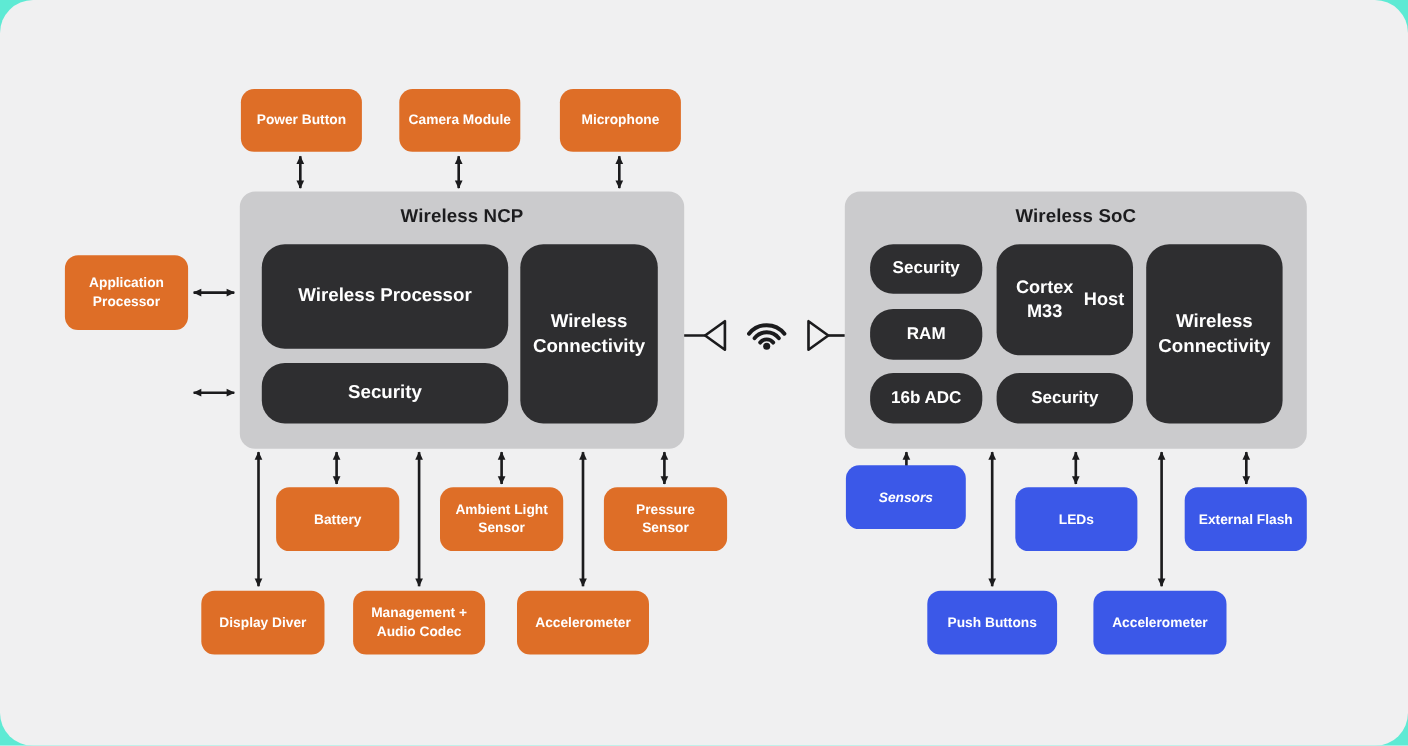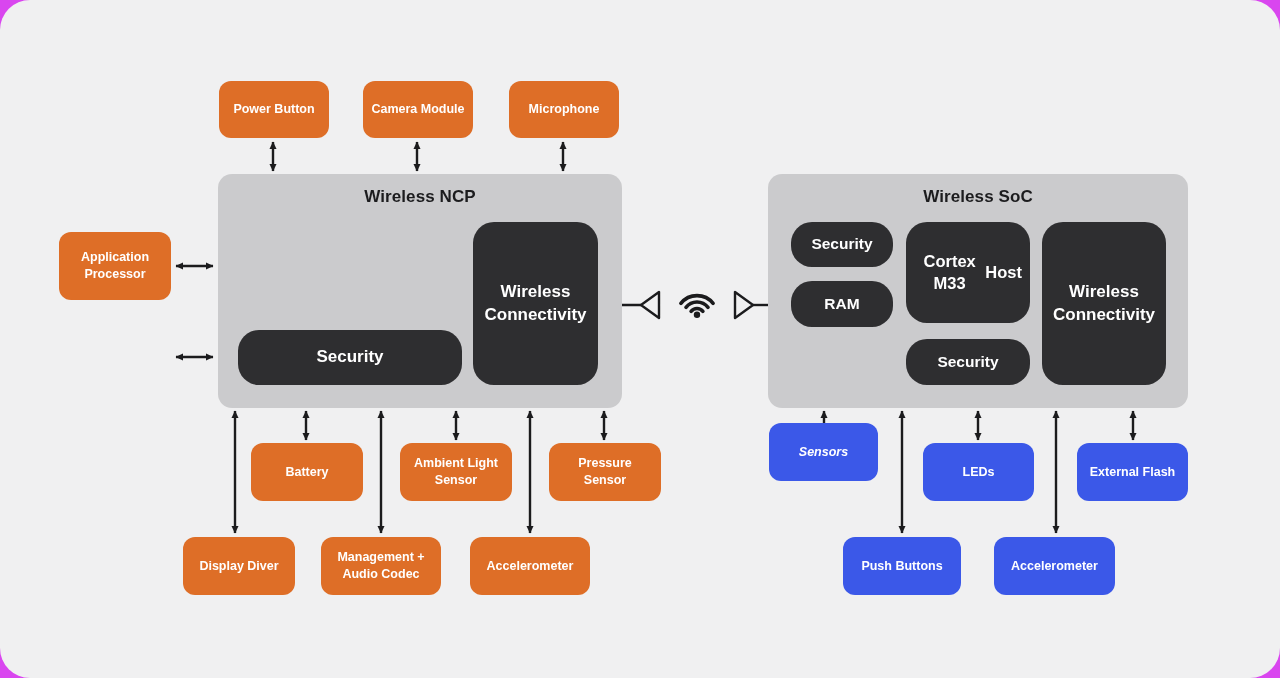--- a/index.html
+++ b/index.html
@@ -2,21 +2,21 @@
 <html style="--canvas-bg: #F0F0F1; --panel-bg: #CBCBCD; --block-dark: #2E2E30; --orange: #DE6E27; --blue: #3B58E8; --line: #1B1B1D; --title-text: #1C1C1E; --box-text: #FFFFFF;"><head>
 <meta charset="utf-8">
 <style>
   :root{
     --canvas-bg:#F0F0F1; --panel-bg:#CBCBCD; --block-dark:#2E2E30;
     --orange:#DE6E27; --blue:#3B58E8; --line:#1B1B1D;
     --title-text:#1C1C1E; --box-text:#FFFFFF;
   }
   html,body{margin:0;padding:0;background:#FFFFFF;}
   body{font-family:"Liberation Sans","DejaVu Sans",sans-serif;}
-  .stage{position:relative;width:1280px;height:678px;background:#d946ef;overflow:hidden;}
+  .stage{position:relative;width:1280px;height:678px;background:#5eead4;overflow:hidden;}
   .canvas{position:absolute;inset:0;background:var(--canvas-bg);border-radius:30px;}
   .abs{position:absolute;box-sizing:border-box;}
   .panel{background:var(--panel-bg);border-radius:14px;}
   .panel-title{position:absolute;left:0;right:0;top:13px;text-align:center;
     font-size:17px;font-weight:700;color:var(--title-text);letter-spacing:.1px;}
   .box{display:flex;align-items:center;justify-content:center;text-align:center;
     color:var(--box-text);font-weight:700;line-height:1.35;padding:4px 8px;}
   .orange{background:var(--orange);border-radius:12px;font-size:12.5px;}
   .blue{background:var(--blue);border-radius:12px;font-size:12.5px;}
   .dark{background:var(--block-dark);border-radius:21px;}
@@ -78,28 +78,30 @@
 
   <div class="abs box orange" style="left:219px;top:81px;width:110px;height:57px;">Power Button</div>
   <div class="abs box orange" style="left:363px;top:81px;width:110px;height:57px;">Camera Module</div>
   <div class="abs box orange" style="left:509px;top:81px;width:110px;height:57px;">Microphone</div>
 
   <div class="abs box orange" style="left:59px;top:232px;width:112px;height:68px;">Application Processor</div>
 
   <div class="abs panel" style="left:218px;top:174px;width:404px;height:234px;">
     <div class="panel-title">Wireless NCP</div>
   </div>
+  <div class="abs box dark dark-lg" style="left:238px;top:222px;width:224px;height:95px;">Wireless Processor</div>
   <div class="abs box dark dark-lg" style="left:238px;top:330px;width:224px;height:55px;">Security</div>
   <div class="abs box dark dark-lg" style="left:473px;top:222px;width:125px;height:163px;">Wireless Connectivity</div>
 
   <div class="abs panel" style="left:768px;top:174px;width:420px;height:234px;">
     <div class="panel-title">Wireless SoC</div>
   </div>
   <div class="abs box dark dark-md" style="left:791px;top:222px;width:102px;height:45px;">Security</div>
   <div class="abs box dark dark-md" style="left:791px;top:281px;width:102px;height:46px;">RAM</div>
+  <div class="abs box dark dark-md" style="left:791px;top:339px;width:102px;height:46px;">16b ADC</div>
   <div class="abs box dark cortex" style="left:906px;top:222px;width:124px;height:101px;">
     <span>Cortex M33</span>
     <span>Host</span>
   </div>
   <div class="abs box dark dark-md" style="left:906px;top:339px;width:124px;height:46px;">Security</div>
   <div class="abs box dark dark-lg" style="left:1042px;top:222px;width:124px;height:163px;">Wireless Connectivity</div>
 
   <div class="abs box orange" style="left:251px;top:443px;width:112px;height:58px;">Battery</div>
   <div class="abs box orange" style="left:400px;top:443px;width:112px;height:58px;">Ambient Light Sensor</div>
   <div class="abs box orange" style="left:549px;top:443px;width:112px;height:58px;">Pressure Sensor</div>

